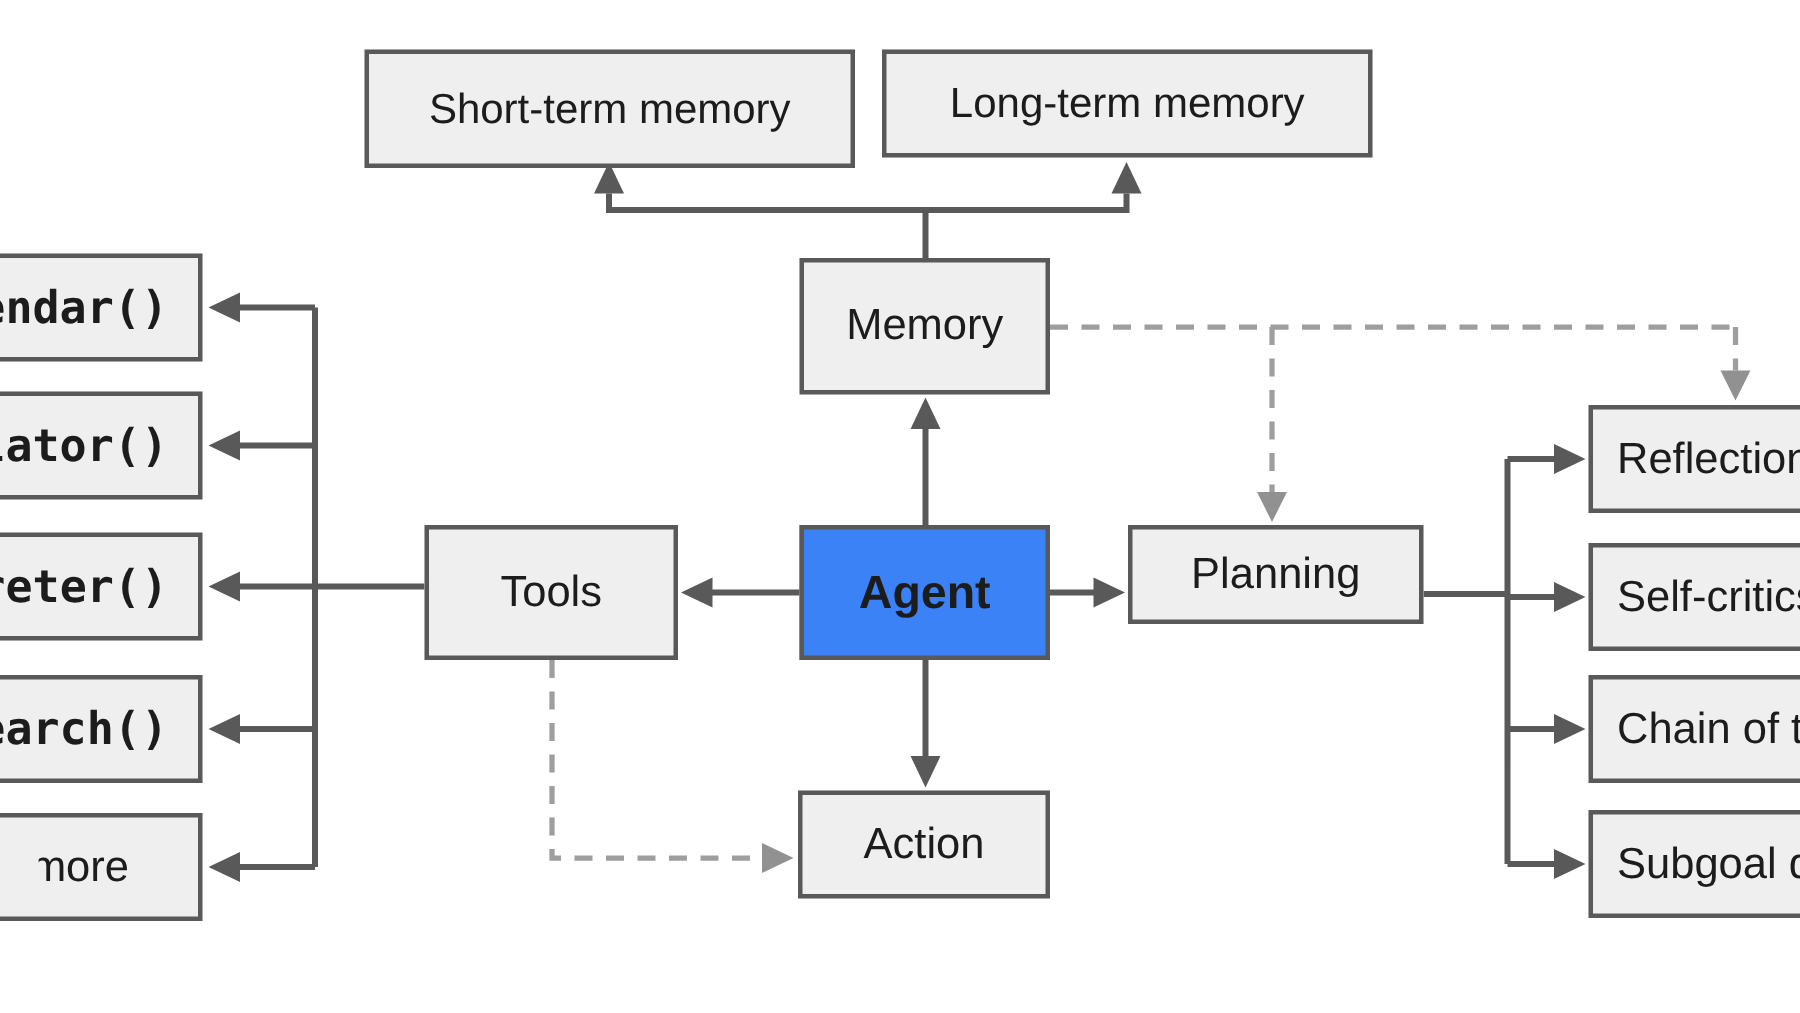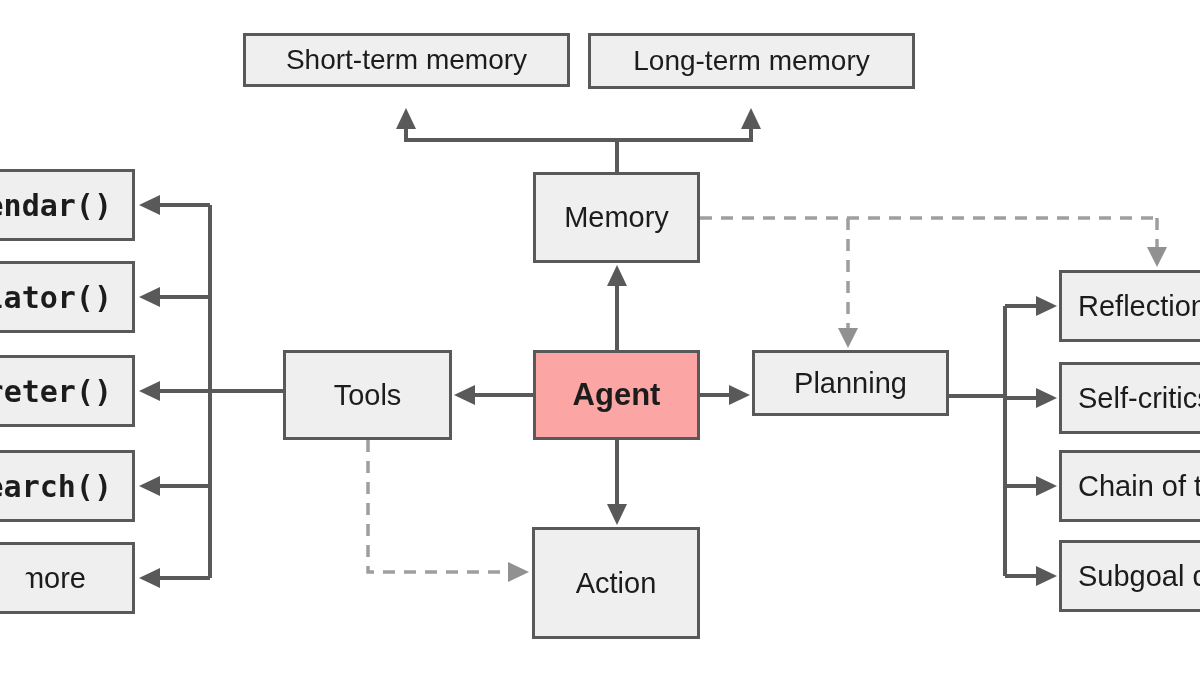--- a/index.html
+++ b/index.html
@@ -24,28 +24,28 @@
     box-sizing: border-box;
     background: #efefef;
     border: 3px solid #595959;
     color: #1c1c1c;
     display: flex;
     align-items: center;
     justify-content: center;
     font-size: 29px;
     white-space: nowrap;
   }
-  .node-stm    { left: 243px; top: 33px;  width: 327px; height: 54px; font-size: 28px; }
-  .node-ltm    { left: 588px; top: 33px;  width: 327px; height: 56px; font-size: 28px; }
+  .node-stm    { left: 243px; top: 33px;  width: 327px; height: 79px; font-size: 28px; }
+  .node-ltm    { left: 588px; top: 33px;  width: 327px; height: 72px; font-size: 28px; }
   .node-memory { left: 533px; top: 172px; width: 167px; height: 91px; }
   .node-tools  { left: 283px; top: 350px; width: 169px; height: 90px; }
   .node-agent  { left: 533px; top: 350px; width: 167px; height: 90px;
-                 background: #fca5a5; font-weight: bold; font-size: 31px; }
+                 background: #3b82f6; font-weight: bold; font-size: 31px; }
   .node-planning { left: 752px; top: 350px; width: 197px; height: 66px; }
-  .node-action { left: 532px; top: 527px; width: 168px; height: 112px; }
+  .node-action { left: 532px; top: 527px; width: 168px; height: 72px; }
 
   
   .tool-node {
     left: -175px; width: 310px; height: 72px;
     justify-content: flex-end;
     padding-right: 20px;
     font-family: "DejaVu Sans Mono", "Liberation Mono", monospace;
     font-weight: bold;
     font-size: 30px;
   }

